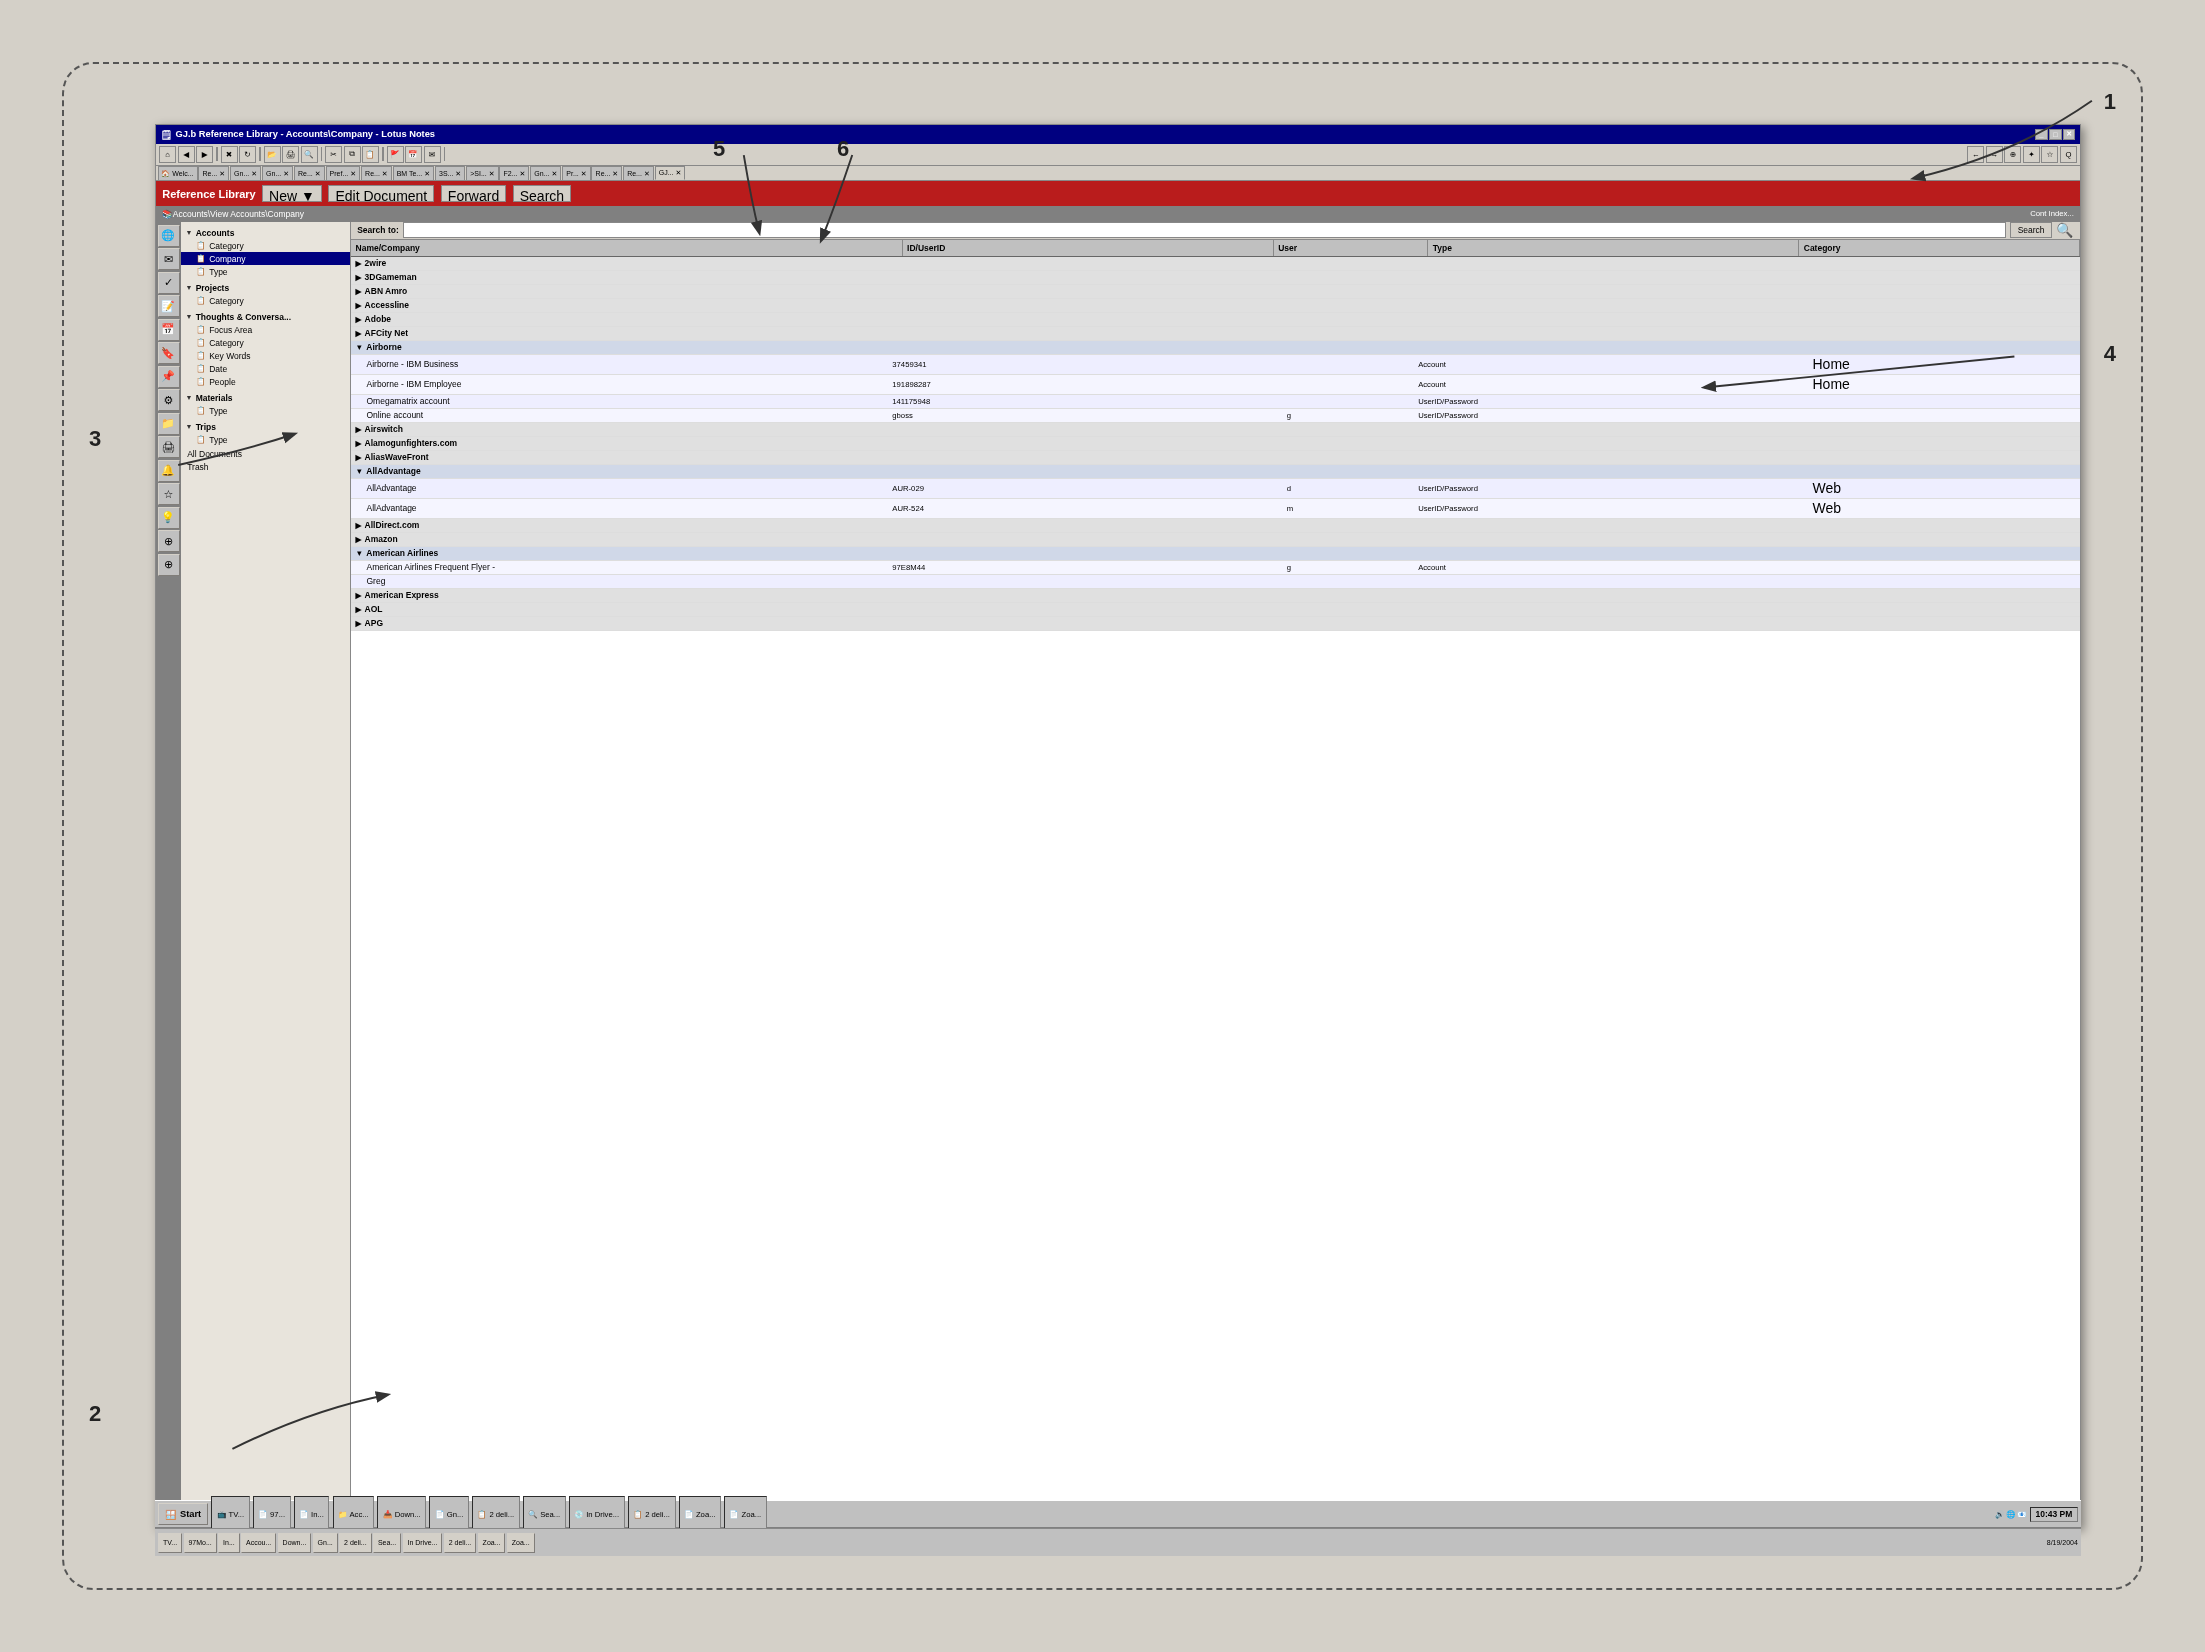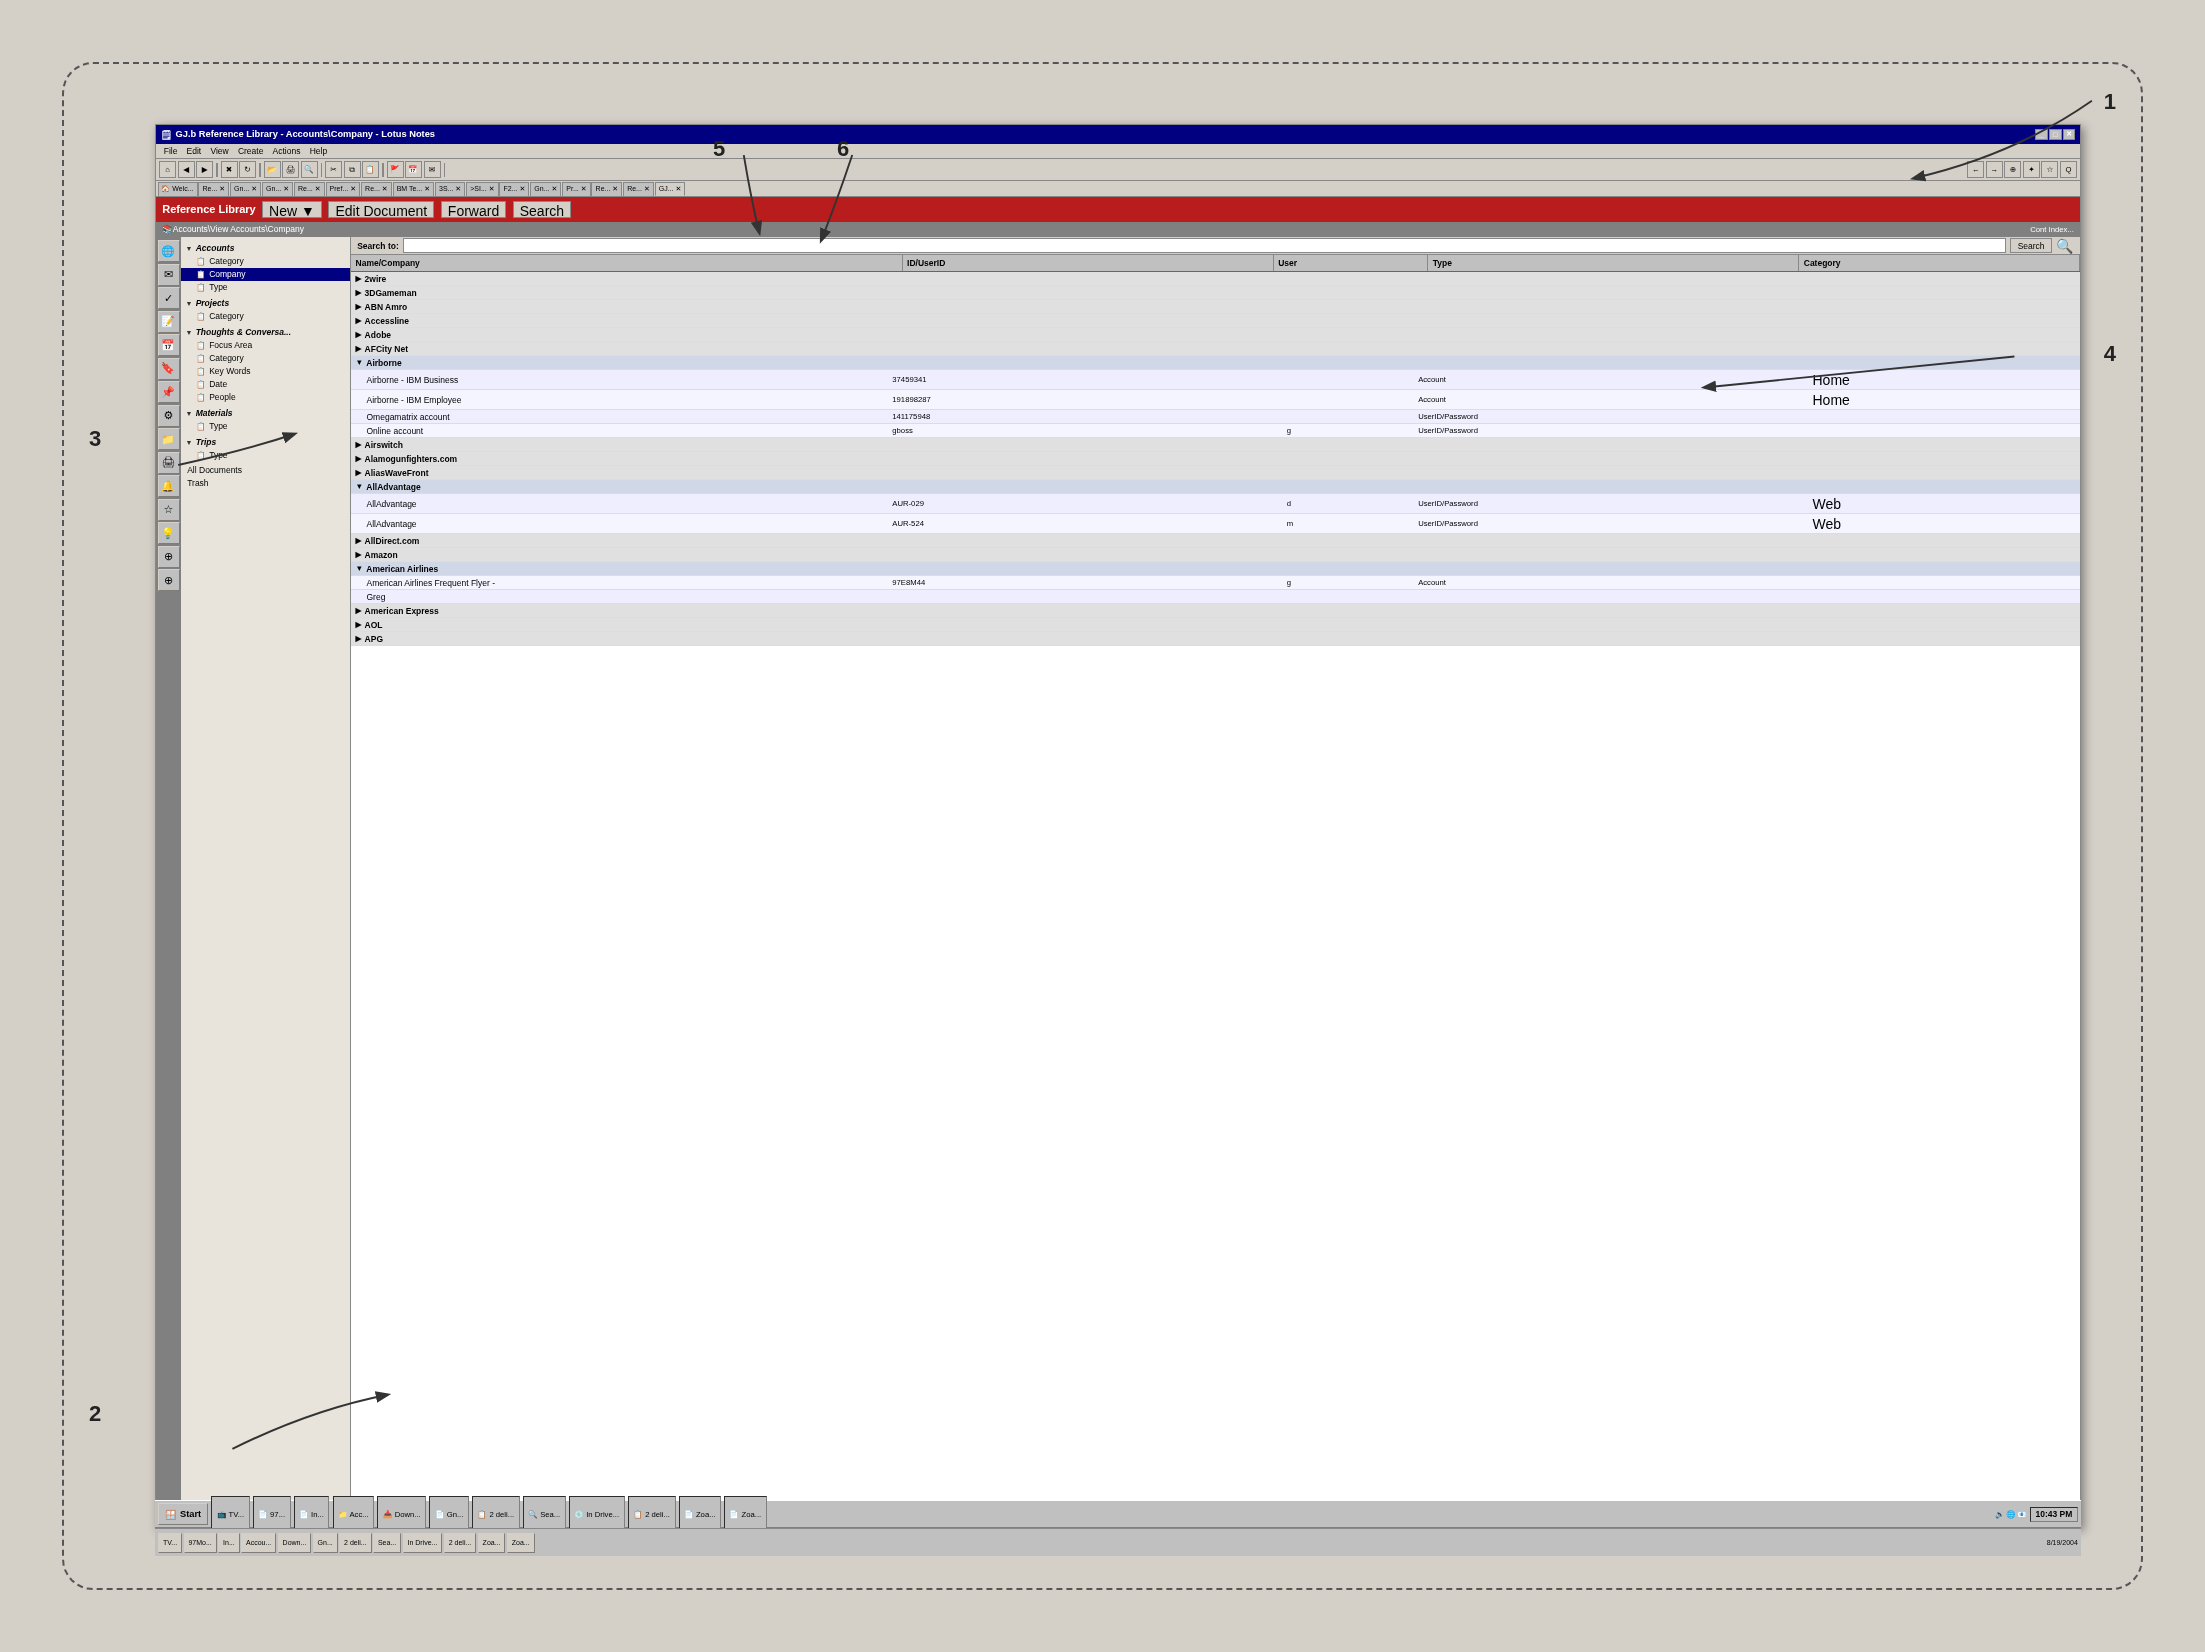--- a/index.html
+++ b/index.html
@@ -228,21 +228,20 @@
 
     .sidebar-item.selected {
       background: #000080;
       color: white;
     }
 
     .sidebar-item.header {
       font-weight: bold;
       color: #000;
       padding-left: 4.6px;
-      font-style: italic;
     }
 
     .sidebar-item.child {
       padding-left: 15.5px;
     }
 
     .tree-icon {
       font-size: 7px;
       color: #333;
     }
@@ -532,28 +531,20 @@
       <span>🗒</span>
       <span>GJ.b Reference Library - Accounts\Company - Lotus Notes</span>
     </div>
     <div class="title-bar-buttons">
       <div class="title-bar-btn">_</div>
       <div class="title-bar-btn">□</div>
       <div class="title-bar-btn">✕</div>
     </div>
   </div>
 
-  <div class="menu-bar">
-    <span class="menu-item">File</span>
-    <span class="menu-item">Edit</span>
-    <span class="menu-item">View</span>
-    <span class="menu-item">Create</span>
-    <span class="menu-item">Actions</span>
-    <span class="menu-item">Help</span>
-  </div>
 
   <div class="toolbar">
     <div class="toolbar-btn">⌂</div>
     <div class="toolbar-btn">◀</div>
     <div class="toolbar-btn">▶</div>
     <div class="toolbar-separator"></div>
     <div class="toolbar-btn">✖</div>
     <div class="toolbar-btn">↻</div>
     <div class="toolbar-separator"></div>
     <div class="toolbar-btn">📂</div>

